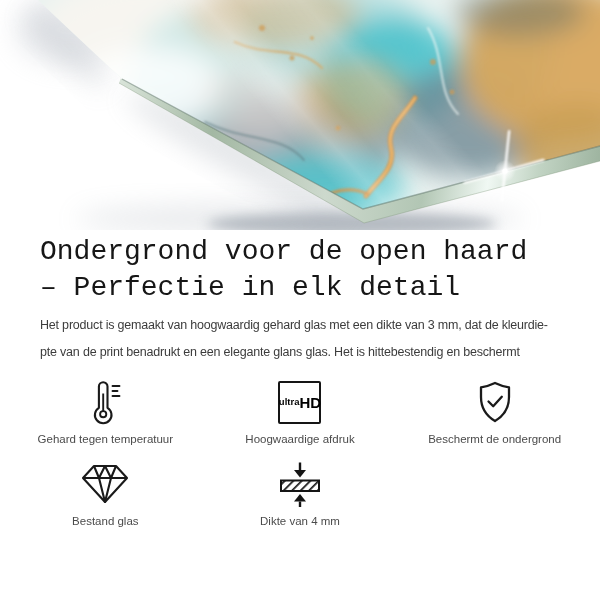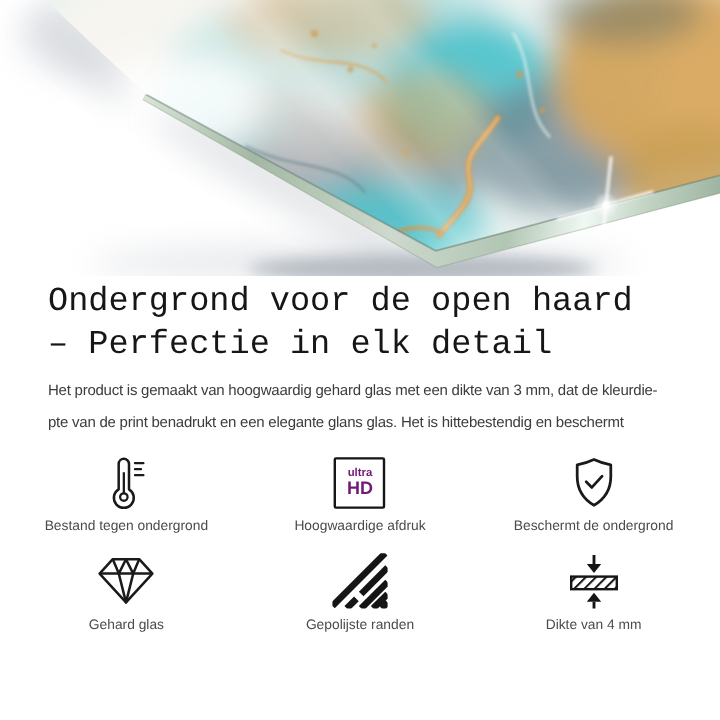--- a/index.html
+++ b/index.html
@@ -25,22 +25,22 @@
     display:grid;grid-template-columns:1fr 1fr 1fr;
     margin-top:13px;padding:0 8px;row-gap:16px;
   }
   .feature{display:flex;flex-direction:column;align-items:center}
   .icon-box{height:46px;display:flex;align-items:center;justify-content:center}
   .caption{margin-top:8px;font-size:11.5px;color:#4b4b4b;text-align:center}
 
   
   .hd-box{
     width:39px;height:39px;border:2.5px solid #151515;border-radius:2px;
-    display:flex;flex-direction:column;align-items:center;justify-content:center;
-    color:#701a75;font-weight:700;background:#fff;
+    display:flex;flex-direction:row;align-items:center;justify-content:center;
+    color:#000000;font-weight:700;background:#fff;
   }
   .hd-top{font-size:9.5px;line-height:10px;letter-spacing:0}
   .hd-bottom{font-size:15px;line-height:15px;letter-spacing:0}
 </style>
 </head>
 <body>
 
 <div>
 
   <div class="hero">
@@ -167,21 +167,21 @@
           <path d="M19.5,27.8 V6.6 a4.3,4.3 0 0 0 -8.6,0 V27.8 a8.3,8.3 0 1 0 8.6,0 Z" stroke-width="2.1" stroke-linejoin="round"></path>
           <circle cx="15.2" cy="34.2" r="3.1" stroke-width="1.9"></circle>
           <line x1="15.2" y1="31.1" x2="15.2" y2="13.5" stroke-width="1.9"></line>
           <g stroke-width="1.9" stroke-linecap="round">
             <line x1="24.5" y1="6" x2="31.5" y2="6"></line>
             <line x1="24.5" y1="11" x2="29.5" y2="11"></line>
             <line x1="24.5" y1="16" x2="31.5" y2="16"></line>
           </g>
         </svg>
       </div>
-      <div class="caption">Bestand tegen ondergrond</div>
+      <div class="caption">Gehard tegen temperatuur</div>
     </div>
 
     <div class="feature">
       <div class="icon-box">
         <div class="hd-box">
           <div class="hd-top">ultra</div>
           <div class="hd-bottom">HD</div>
         </div>
       </div>
       <div class="caption">Hoogwaardige afdruk</div>
@@ -199,36 +199,23 @@
 
     <div class="feature">
       <div class="icon-box">
         <svg width="48" height="42" viewBox="0 0 48 42" fill="none" stroke="#1a1a1a" stroke-width="2.1" stroke-linejoin="round">
           <path d="M2,15 L13,3 H35 L46,15 L24,39 Z"></path>
           <line x1="2" y1="15" x2="46" y2="15"></line>
           <path d="M13,3 L18,15 L24,3 L30,15 L35,3"></path>
           <path d="M18,15 L24,39 L30,15"></path>
         </svg>
       </div>
-      <div class="caption">Gehard glas</div>
-    </div>
-
-    <div class="feature">
-      <div class="icon-box">
-        <svg width="46" height="46" viewBox="0 0 46 46" stroke="#151515" stroke-width="5.5">
-          <line x1="0" y1="44" x2="44" y2="0"></line>
-          <line x1="12" y1="46" x2="20" y2="38"></line>
-          <line x1="24" y1="34" x2="46" y2="12"></line>
-          <line x1="24" y1="46" x2="46" y2="24"></line>
-          <line x1="34" y1="46" x2="46" y2="34"></line>
-          <line x1="41" y1="46" x2="46" y2="41"></line>
-        </svg>
-      </div>
-      <div class="caption">Gepolijste randen</div>
-    </div>
+      <div class="caption">Bestand glas</div>
+    </div>
+
 
     <div class="feature">
       <div class="icon-box">
         <svg width="44" height="47" viewBox="0 0 44 47">
           <defs>
             <pattern id="hatch" width="6" height="6" patternUnits="userSpaceOnUse" patternTransform="rotate(45)">
               <rect width="6" height="6" fill="#ffffff"></rect>
               <line x1="0" y1="0" x2="0" y2="6" stroke="#151515" stroke-width="3.4"></line>
             </pattern>
           </defs>

